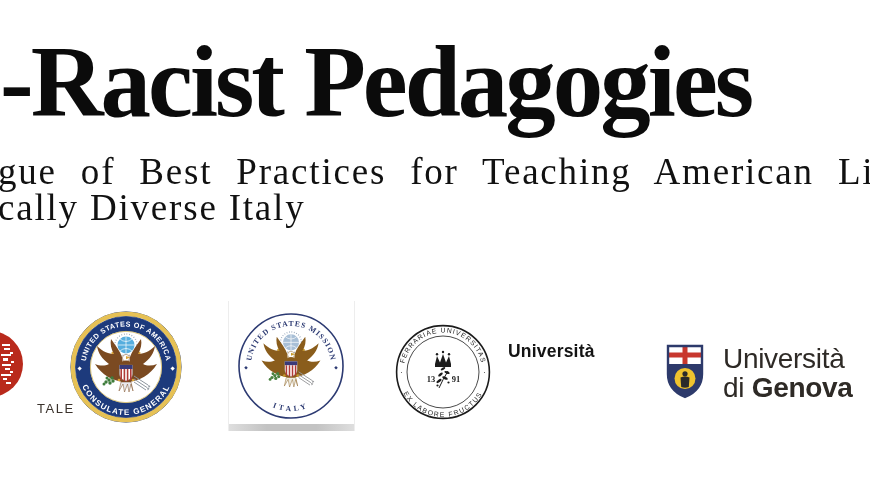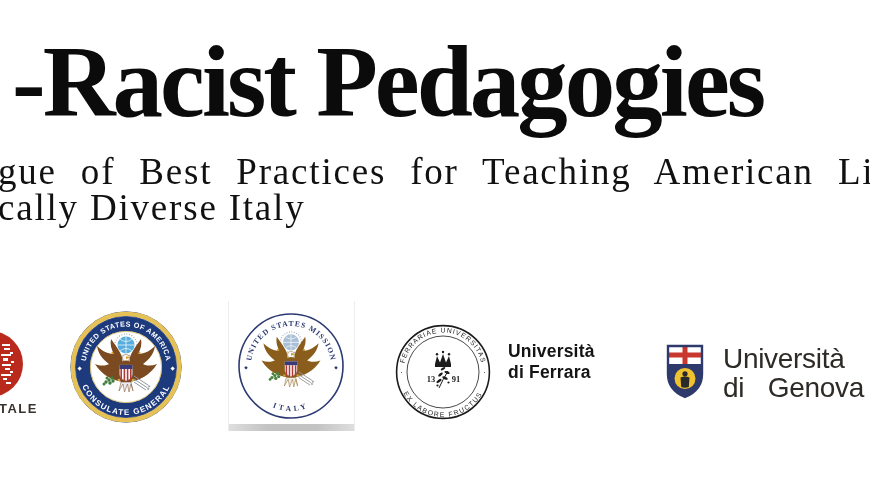--- a/index.html
+++ b/index.html
@@ -3,41 +3,41 @@
 <meta charset="utf-8">
 <style>
   html,body { margin:0; padding:0; background:#ffffff; }
   .stage {
     position:relative; width:870px; height:490px; overflow:hidden;
     background:#ffffff; font-family:"Liberation Serif", serif;
   }
 
   
   .title {
-    position:absolute; left:12px; top:32px; line-height:1; white-space:nowrap;
+    position:absolute; left:0; top:32px; line-height:1; white-space:nowrap;
     font-weight:700; font-size:101px; letter-spacing:-3px; color:#0b0b0b;
   }
   .sub1 {
     position:absolute; left:-2px; top:153px; line-height:1; white-space:nowrap;
     font-size:37px; letter-spacing:1.8px; word-spacing:13px; color:#111;
   }
   .sub2 {
     position:absolute; left:-2px; top:189px; line-height:1; white-space:nowrap;
     font-size:37px; letter-spacing:1.8px; color:#111;
   }
 
   
   .orientale-circle {
     position:absolute; left:-43px; top:331px; width:66px; height:66px;
     border-radius:50%; background:#b92a1c;
   }
   .orientale-caption {
     position:absolute; left:-1px; top:401px;
-    font-family:"Liberation Sans", sans-serif; font-weight:700;
-    font-size:13px; letter-spacing:1.5px; color:#3a322c;
+    font-family:"Liberation Sans", sans-serif; font-weight:400;
+    font-size:13px; letter-spacing:1.5px; color:#3a322c;padding-left:38px;
   }
   .consulate-seal { position:absolute; left:68px; top:309px; }
   .mission-card {
     position:absolute; left:228px; top:301px; width:125px; height:130px;
     background:#ffffff; border-left:1px solid #ededed; border-right:1px solid #ededed;
   }
   .mission-strip {
     position:absolute; left:0; bottom:0; width:100%; height:7px;
     background:linear-gradient(to right,#dedede,#c3c3c3 30%,#c3c3c3 70%,#dedede);
   }
@@ -46,21 +46,21 @@
     position:absolute; left:508px; top:341px;
     font-family:"Liberation Sans", sans-serif; font-weight:700;
     font-size:17.5px; line-height:21px; color:#141414; letter-spacing:0.2px;
   }
   .genova-shield { position:absolute; left:666px; top:344px; }
   .genova-label {
     position:absolute; left:723px; top:344px; white-space:nowrap;
     font-family:"Liberation Sans", sans-serif; font-weight:500;
     font-size:28px; line-height:29px; color:#2e2a26; letter-spacing:-0.3px;
   }
-  .genova-label .bold { font-weight:400;margin-left:16px; }
+  .genova-label .bold { font-weight:700; }
 
   
   .arc-white { fill:#ffffff; font-family:"Liberation Sans", sans-serif; font-weight:700; }
   .arc-navy  { fill:#2c3a72; font-family:"Liberation Serif", serif; font-weight:700; }
   .arc-black { fill:#1c1c1c; font-family:"Liberation Sans", sans-serif; font-weight:400; }
 
   
   .eagle-consulate { --feather:#7b4a21; --globe:#56aede; --gold:#d9a33a;
                      --leaf:#3f7d3c; --arrow:#8e969e; --dots:#9aa7b8; --tail:#e9e9ef; }
   .eagle-mission   { --feather:#8a5d1c; --globe:#a8bfd6; --gold:#c79b2e;
@@ -212,21 +212,20 @@
         <ellipse cx="48" cy="44.8" rx="2.6" ry="1.1" transform="rotate(-30 48 44.8)"></ellipse>
         <circle cx="42.5" cy="61.5" r="1.1"></circle>
           <circle cx="53.5" cy="58.5" r="1.1"></circle>
       </g>
     </g>
     <text x="36" y="58" font-size="8.5" font-weight="bold" fill="#1c1c1c" text-anchor="middle" font-family="Liberation Serif, serif">13</text>
     <text x="61" y="58" font-size="8.5" font-weight="bold" fill="#1c1c1c" text-anchor="middle" font-family="Liberation Serif, serif">91</text>
   </svg>
   <div class="ferrara-label">
     <div>Università</div>
-    <div>di Ferrara</div>
   </div>
 
   <svg class="genova-shield" width="38" height="55" viewBox="0 0 38 55">
     <path d="M2,2 H36 V30 Q36,46 19,53 Q2,46 2,30 Z" fill="#2d3a6b"></path>
     <path d="M2,2 H36 V20 H2 Z" fill="#ffffff"></path>
     <path d="M16.5,2 h5 v18 h-5 z M2,8.5 h34 v5 H2 z" fill="#c8382e"></path>
     <path d="M2,2 H36 V30 Q36,46 19,53 Q2,46 2,30 Z" fill="none" stroke="#2d3a6b" stroke-width="2.4"></path>
     <circle cx="19" cy="34.5" r="10.5" fill="#efc32e"></circle>
     <g fill="#2a2a2a">
       <circle cx="19" cy="29.8" r="2.6"></circle>

